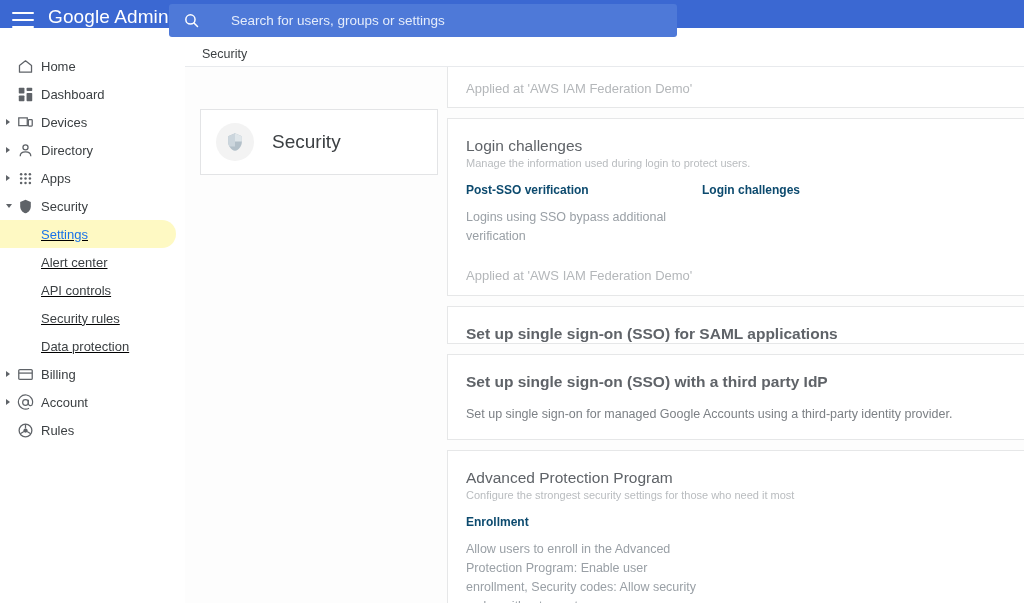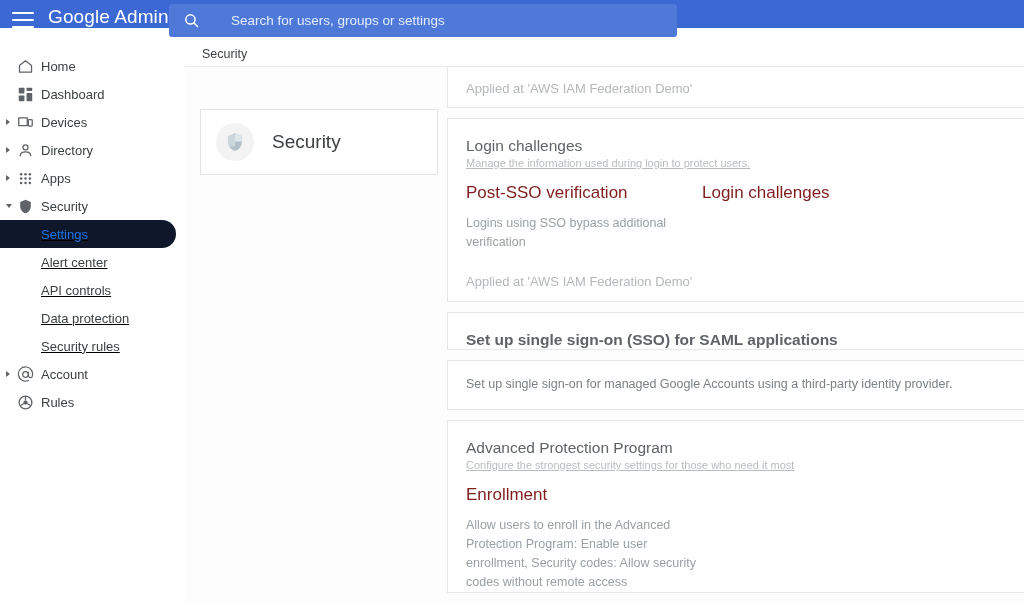--- a/index.html
+++ b/index.html
@@ -84,21 +84,21 @@
     height: 28px;
     display: flex; align-items: center;
     border-radius: 0 14px 14px 0;
     cursor: pointer;
   }
   .sub-item .sub-label {
     margin-left: 41px;
     font-size: 13px; color: #3c4043;
     white-space: nowrap;
   }
-  .sub-item.active { background: #0f172a; width: 176px; }
+  .sub-item.active { background: #fef9c3; width: 176px; }
   .sub-item.active .sub-label { color: #1a73e8; font-weight: 500; }
 
   
   .content {
     position: absolute; top: 41px; left: 185px;
     width: 839px; height: 562px;
     background: #fdfdfd;
   }
   .breadcrumb {
     height: 26px;
@@ -151,34 +151,33 @@
   }
   .card.partial { border-top: none; }
   .card-title {
     font-size: 15.5px; color: #5f6368; font-weight: 400;
     padding-top: 18px;
   }
   .card-title.big { font-size: 15.5px; font-weight: bold; }
   .card-sub {
     font-size: 11px; color: #b9bcbf;
     margin-top: 2px;
-    text-decoration: underline;
   }
   .card-desc {
     font-size: 12.5px; color: #7c8085;
     padding: 16px 0 18px 0;
   }
   .sec-grid {
     display: flex;
     margin-top: 14px;
   }
   .sec-col { width: 236px; }
   .sec-col.wide { width: 300px; }
   .sec-head {
-    font-size: 17px; color: #7f1d1d; font-weight: 400;
+    font-size: 12px; color: #0c4a6e; font-weight: 700;
   }
   .sec-body {
     font-size: 12.5px; color: #9aa0a6;
     margin-top: 11px; line-height: 19px;
   }
   .applied {
     font-size: 13px; color: #b4b7ba;
     padding: 22px 0 12px 0;
   }
   .applied.tight { padding: 14px 0 11px 0; }
@@ -283,27 +282,37 @@
   <div class="sub-item active">
     <span class="sub-label">Settings</span>
   </div>
   <div class="sub-item">
     <span class="sub-label">Alert center</span>
   </div>
   <div class="sub-item">
     <span class="sub-label">API controls</span>
   </div>
   <div class="sub-item">
+    <span class="sub-label">Security rules</span>
+  </div>
+  <div class="sub-item">
     <span class="sub-label">Data protection</span>
   </div>
-  <div class="sub-item">
-    <span class="sub-label">Security rules</span>
-  </div>
-
-
+
+
+  <div class="nav-item">
+    <span class="arrow"></span>
+    <span class="nav-icon">
+      <svg width="17" height="17" viewBox="0 0 24 24" fill="none" stroke="#5f6368" stroke-width="1.8">
+        <rect x="2.5" y="5" width="19" height="14" rx="1.5"></rect>
+          <line x1="2.5" y1="10" x2="21.5" y2="10"></line>
+      </svg>
+    </span>
+    <span class="nav-label">Billing</span>
+  </div>
 
   <div class="nav-item">
     <span class="arrow"></span>
     <span class="nav-icon">
       <svg width="17" height="17" viewBox="0 0 24 24" fill="none" stroke="#5f6368" stroke-width="1.7">
         <circle cx="12" cy="12" r="4"></circle>
         <path d="M16 8v5.5a3 3 0 0 0 5 2.2A10 10 0 1 0 17 20"></path>
       </svg>
     </span>
     <span class="nav-label">Account</span>
@@ -359,20 +368,21 @@
         </div>
       </div>
       <div class="applied">Applied at 'AWS IAM Federation Demo'</div>
     </div>
 
     <div class="card">
       <div class="card-title big">Set up single sign-on (SSO) for SAML applications</div>
     </div>
 
     <div class="card">
+      <div class="card-title big">Set up single sign-on (SSO) with a third party IdP</div>
       <div class="card-desc">Set up single sign-on for managed Google Accounts using a third-party identity provider.</div>
     </div>
 
     <div class="card">
       <div class="card-title">Advanced Protection Program</div>
       <div class="card-sub">Configure the strongest security settings for those who need it most</div>
       <div class="sec-grid">
         <div class="sec-col wide">
           <div class="sec-head">Enrollment</div>
           <div class="sec-body" style="width:232px">Allow users to enroll in the Advanced Protection Program: Enable user enrollment, Security codes: Allow security codes without remote access</div>

